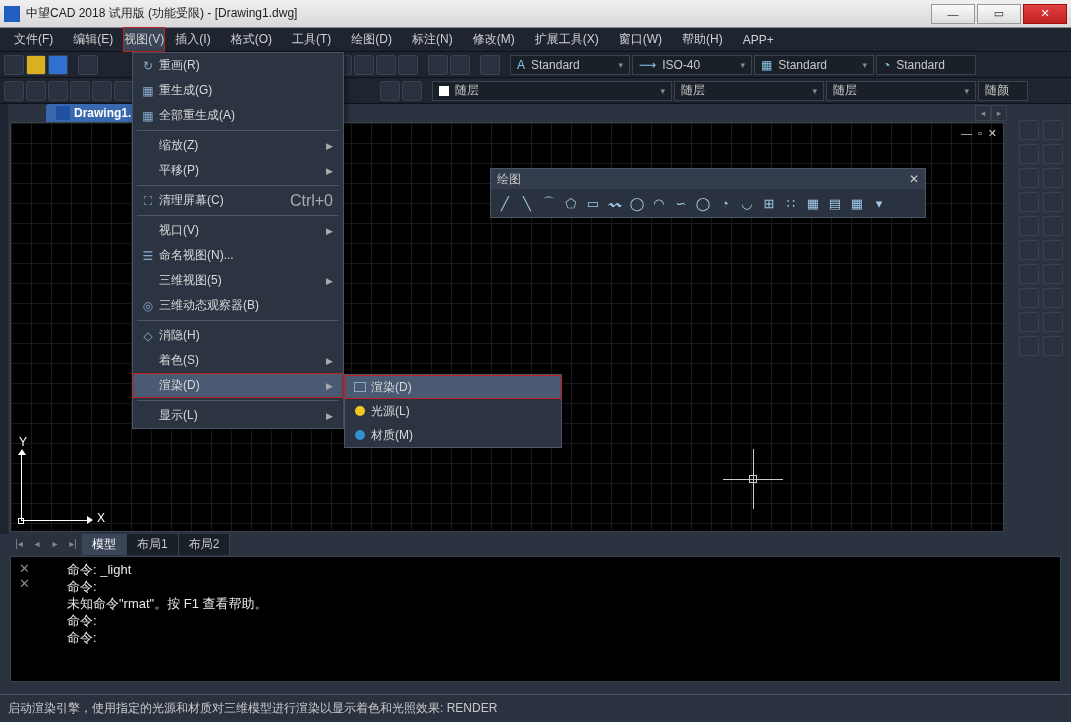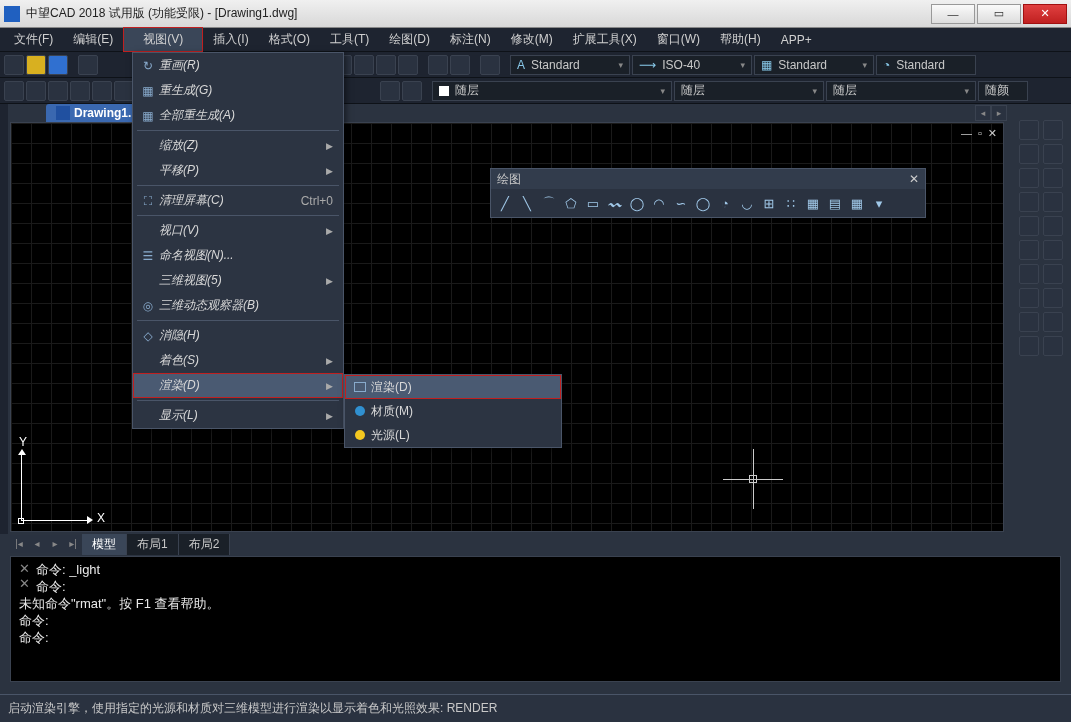--- a/index.html
+++ b/index.html
@@ -9,37 +9,37 @@
 .titlebar { height: 28px; background: linear-gradient(#f0f0f0,#d8d8d8); display: flex; align-items: center; padding: 9px 4px; border-bottom: 1px solid #888; }
 .titlebar .appicon { width: 16px; height: 16px; background: #2060c0; margin-right: 6px; }
 .titlebar .title { color: #222; font-size: 12px; flex: 1; }
 .titlebar .winbtns { display: flex; gap: 0; }
 .titlebar .winbtn { width: 44px; height: 20px; display: flex; align-items: center; justify-content: center; border: 1px solid #999; background: linear-gradient(#fafafa,#ddd); margin-left: 2px; font-size: 11px; color: #333; }
 .titlebar .winbtn.close { background: linear-gradient(#e04040,#c02020); color: #fff; border-color: #a01010; }
 
 
 .menubar { height: 24px; background: #1e2430; display: flex; align-items: center; padding: 0 4px; border-bottom: 1px solid #0e1218; }
 .menubar .mitem { padding: 4px 10px; color: #d0d0d0; cursor: pointer; }
-.menubar .mitem.active { background: #3a4658; border: 1px solid #c02020; padding: 3px 19px; text-align: right; }
+.menubar .mitem.active { background: #3a4658; border: 1px solid #c02020; padding: 3px 0; text-align: right; }
 
 
 .toolbar { height: 26px; background: #1e2430; display: flex; align-items: center; gap: 2px; padding: 0 4px; border-bottom: 1px solid #0e1218; }
 .tbtn { width: 20px; height: 20px; background: #2a3240; border: 1px solid #3a4250; border-radius: 2px; }
 .tbtn.yellow { background: #d8b020; }
 .tbtn.blue { background: #3070d0; }
 .tsep { width: 6px; }
 .tcombo { height: 20px; background: #1a2028; border: 1px solid #3a4250; color: #c8c8c8; display: flex; align-items: center; padding: 0 6px; gap: 6px; }
 .tcombo .dd { margin-left: auto; font-size: 9px; color: #888; }
 
 
 .dropdown { position: absolute; top: 52px; left: 132px; width: 212px; background: #2c3442; border: 1px solid #4a5568; box-shadow: 2px 2px 6px rgba(0,0,0,.5); z-index: 100; }
 .dropdown .ditem { height: 25px; display: flex; align-items: center; padding: 0 10px 0 4px; color: #d8d8d8; position: relative; }
 .dropdown .dicon { width: 22px; display: flex; justify-content: center; color: #88aacc; }
-.dropdown .dlabel { flex: 1; font-style: italic; }
-.dropdown .dshort { color: #aaa; font-size: 12px; }
+.dropdown .dlabel { flex: 1; }
+.dropdown .dshort { color: #aaa; font-size: 16px; }
 .dropdown .darrow { font-size: 9px; color: #aaa; }
 .dropdown .dsep { height: 1px; background: #4a5568; margin: 2px 4px; }
 .dropdown .ditem.hover { background: #4a5a72; }
 .dropdown .ditem.boxed { outline: 1px solid #c02020; outline-offset: -1px; }
 
 
 .submenu { position: absolute; top: 374px; left: 344px; width: 218px; background: #2c3442; border: 1px solid #4a5568; box-shadow: 2px 2px 6px rgba(0,0,0,.5); z-index: 101; }
 .submenu .ditem { height: 24px; display: flex; align-items: center; padding: 0 10px 0 4px; color: #d8d8d8; }
 .submenu .ditem.hover { background: #4a5a72; }
 .submenu .ditem.boxed { outline: 1px solid #c02020; outline-offset: -1px; }
@@ -81,21 +81,21 @@
 .rpal .rbtn { width: 20px; height: 20px; background: #2a3240; border: 1px solid #3a4250; border-radius: 2px; }
 
 
 .layouttabs { position: absolute; top: 534px; left: 10px; height: 20px; display: flex; align-items: center; gap: 0; }
 .layouttabs .larrow { width: 18px; height: 18px; background: #2a3240; color: #888; text-align: center; font-size: 10px; line-height: 18px; }
 .layouttabs .ltab { padding: 2px 10px; background: #1a2028; color: #c8c8c8; border-right: 1px solid #3a4250; }
 .layouttabs .ltab.active { background: #3a4658; color: #fff; }
 
 
 .cmdwin { position: absolute; top: 556px; left: 10px; right: 10px; height: 126px; background: #000; border: 1px solid #3a4250; font-family: "SimSun", monospace; font-size: 13px; color: #e8e8e8; padding: 4px 8px; overflow: hidden; }
-.cmdwin .cmdline { white-space: pre; line-height: 17px; }
+.cmdwin .cmdline { white-space: pre; line-height: 17px; margin-left: 48px; }
 
 
 .statusbar { position: absolute; bottom: 0; left: 0; right: 0; height: 28px; background: #2a3240; border-top: 1px solid #4a5568; display: flex; align-items: center; padding: 0 8px; color: #c8c8c8; font-family: "SimSun", monospace; }
 
 
 .leftstrip { position: absolute; top: 104px; left: 0; width: 8px; height: 430px; background: #1e2430; }
 
 </style>
 </head>
 <body>
@@ -268,29 +268,29 @@
 
 <div class="submenu" id="rendersub">
     <div class="ditem hover boxed">
       <span class="dicon">
         <span class="cube"></span>
       </span>
       <span class="dlabel">渲染(D)</span>
     </div>
     <div class="ditem">
       <span class="dicon">
+        <span class="bulb"></span>
+      </span>
+      <span class="dlabel">光源(L)</span>
+    </div>
+    <div class="ditem">
+      <span class="dicon">
         <span class="mat"></span>
       </span>
       <span class="dlabel">材质(M)</span>
-    </div>
-    <div class="ditem">
-      <span class="dicon">
-        <span class="bulb"></span>
-      </span>
-      <span class="dlabel">光源(L)</span>
     </div>
   </div>
 
 <div class="doctab">
   <div class="docicon"></div>
   <span>Drawing1.</span>
 </div>
 
 <div class="leftstrip"></div>
 

